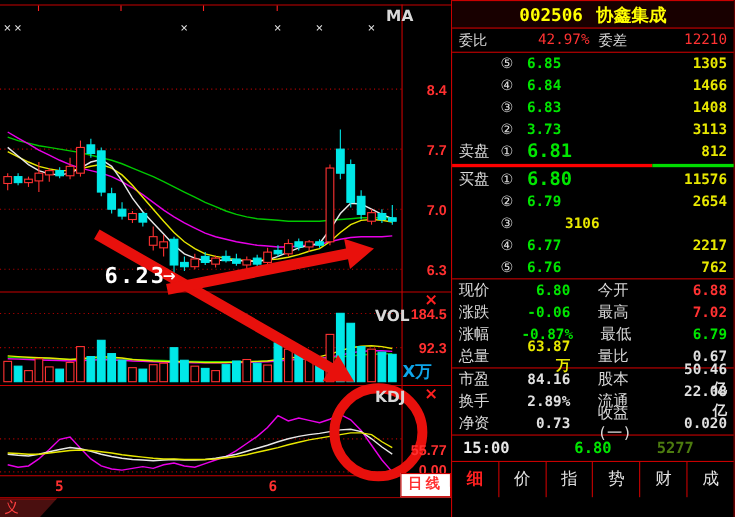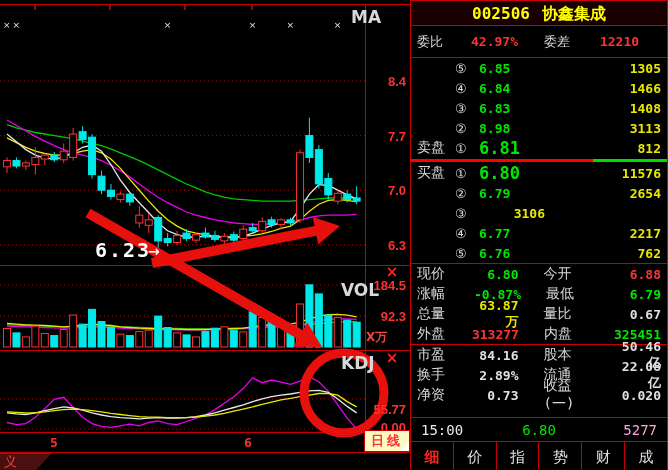--- a/index.html
+++ b/index.html
@@ -3,65 +3,65 @@
 <meta charset="utf-8">
 <style>
   html,body{margin:0;padding:0;background:#000;}
   body{font-family:"DejaVu Sans","Liberation Sans",sans-serif;}
   .app{position:relative;width:668px;height:470px;background:#000;overflow:hidden;}
   .num{font-family:"DejaVu Sans Mono","Liberation Mono",monospace;}
 
   
   .chart-col{position:absolute;left:0;top:0;width:410px;height:470px;}
   .chart-col svg{position:absolute;left:0;top:0;}
-  .lbl{position:absolute;color:#d8d8d8;font-size:17px;font-weight:bold;}
+  .lbl{position:absolute;color:#d8d8d8;font-size:14px;font-weight:bold;}
   .lbl.ma{left:351px;top:7px;}
   .lbl.vol{left:341px;top:280px;}
   .lbl.kdj{left:341px;top:353px;}
-  .lbl.xwan{left:366px;top:329px;color:#ef4444;font-size:12px;}
+  .lbl.xwan{left:366px;top:329px;color:#0ea5e9;font-size:15px;}
   .close-x{position:absolute;color:#ff2020;font-size:15px;font-weight:bold;line-height:13px;width:16px;text-align:center;cursor:pointer;}
   .close-x.x1{left:384px;top:266px;}
   .close-x.x2{left:384px;top:352px;}
   .axis-lbl{position:absolute;color:#ff3030;font-size:13px;font-weight:bold;width:42px;text-align:right;font-family:Liberation Sans, sans-serif;}
   .month{position:absolute;top:435px;color:#ff3030;font-size:13px;font-weight:bold;font-family:"DejaVu Sans Mono","Liberation Mono",monospace;}
   .month.m5{left:50px;} .month.m6{left:244px;}
   .low-label{position:absolute;left:95px;top:238px;color:#ffffff;font-size:20px;font-weight:bold;letter-spacing:2px;font-family:"DejaVu Sans Mono","Liberation Mono",monospace;}
   .low-arrow{position:absolute;left:148px;top:243px;color:#ffffff;font-size:14px;font-weight:bold;}
-  .period-box{position:absolute;left:364px;top:430px;width:44px;height:20px;border:1px solid #c80000;color:#ff3030;font-size:13px;font-weight:bold;text-align:center;line-height:19px;letter-spacing:3px;cursor:pointer;background:#fef9c3;}
+  .period-box{position:absolute;left:364px;top:430px;width:44px;height:20px;border:1px solid #c80000;color:#ff3030;font-size:13px;font-weight:bold;text-align:center;line-height:19px;letter-spacing:3px;cursor:pointer;background:#ffffff;}
   .period-box .tri{position:absolute;right:0;bottom:0;width:0;height:0;border-left:9px solid transparent;border-bottom:9px solid #ffffff;}
   .corner-tab{position:absolute;left:0;top:453px;width:52px;height:17px;background:#4a0f0f;border-top:1px solid #c80000;color:#ff4040;font-size:13px;line-height:16px;padding-left:4px;box-sizing:border-box;clip-path:polygon(0 0,100% 0,70% 100%,0 100%);cursor:pointer;}
 
   
   .quote-panel{position:absolute;left:410px;top:0;width:258px;height:470px;box-sizing:border-box;border-left:1px solid #c80000;border-right:1px solid #c80000;background:#000;}
   .title{height:26px;box-sizing:border-box;border-top:1px solid #c80000;border-bottom:1px solid #c80000;color:#ffff00;font-size:16px;font-weight:bold;text-align:center;line-height:25px;background:#180000;font-family:"DejaVu Sans Mono","Liberation Mono",monospace;}
   .title .gap{display:inline-block;width:12px;}
-  .weibi-row{height:32px;box-sizing:border-box;border-bottom:1px solid #c80000;display:flex;align-items:center;padding:0 6px;font-size:13px;}
+  .weibi-row{height:22px;box-sizing:border-box;border-bottom:1px solid #c80000;display:flex;align-items:center;padding:0 6px;font-size:13px;}
   .weibi-row .wl{color:#d8d8d8;width:36px;}
-  .weibi-row .wv{color:#ff3232;font-weight:bold;flex:1;text-align:center;}
+  .weibi-row .wv{color:#ff3232;font-weight:normal;flex:1;text-align:right;}
   .weibi-row .wl2{color:#d8d8d8;width:34px;margin-left:8px;}
   .lvl-row{height:20px;display:flex;align-items:center;padding:0 6px;font-size:13px;}
   .lvl-label{color:#d8d8d8;width:38px;font-size:14px;}
   .lvl-num{color:#d8d8d8;width:24px;font-size:13px;}
   .lvl-price{flex:1;text-align:left;color:#00e600;font-weight:bold;}
   .lvl-price.big{font-size:17px;}
   .lvl-qty{width:66px;text-align:right;color:#e8e800;font-weight:bold;}
   .ratio-bar{height:5px;display:flex;}
   .ratio-bar .r{background:#ff0000;height:3px;margin-top:1px;}
   .ratio-bar .g{background:#00dc00;height:3px;margin-top:1px;flex:1;}
   .stats{box-sizing:border-box;border-top:1px solid #c80000;}
   .stat-row{height:20px;display:flex;align-items:center;padding:0 6px;font-size:13px;gap:15px;}
   .st-l{color:#d8d8d8;width:42px;font-size:14px;}
   .st-l.w2{width:58px;margin-left:10px;}
   .st-v{flex:1;text-align:right;font-weight:bold;}
   .c-green{color:#00e600;} .c-red{color:#ff3232;} .c-yellow{color:#e8e800;}
   .c-white{color:#e0e0e0;}
-  .ticker{height:24px;box-sizing:border-box;border-top:1px solid #c80000;display:flex;align-items:center;padding:0 10px;font-size:14px;font-weight:normal;margin-top:12px;}
+  .ticker{height:24px;box-sizing:border-box;border-top:1px solid #c80000;display:flex;align-items:center;padding:0 10px;font-size:14px;font-weight:bold;}
   .ticker .t-time{color:#e8e8e8;width:60px;}
   .ticker .t-price{flex:1;text-align:center;color:#00e600;}
-  .ticker .t-vol{width:60px;text-align:right;color:#f9a8d4;}
+  .ticker .t-vol{width:60px;color:#4d7c0f;}
   .tabs{height:33px;box-sizing:border-box;border-top:1px solid #c80000;display:flex;}
   .tab{flex:1;box-sizing:border-box;border-left:1px solid #c80000;color:#e0e0e0;font-size:15px;text-align:center;line-height:30px;cursor:pointer;}
   .tab:first-child{border-left:none;}
   .tab.active{color:#ff2020;font-weight:bold;}
 </style>
 </head>
 <body>
 
 <div class="app">
 
@@ -277,21 +277,21 @@
         </div>
         <div class="lvl-row num">
           <span class="lvl-label"></span>
           <span class="lvl-num">③</span>
           <span class="lvl-price">6.83</span>
           <span class="lvl-qty">1408</span>
         </div>
         <div class="lvl-row num">
           <span class="lvl-label"></span>
           <span class="lvl-num">②</span>
-          <span class="lvl-price">8.98</span>
+          <span class="lvl-price">3.73</span>
           <span class="lvl-qty">3113</span>
         </div>
         <div class="lvl-row num">
           <span class="lvl-label">卖盘</span>
           <span class="lvl-num">①</span>
           <span class="lvl-price big">6.81</span>
           <span class="lvl-qty">812</span>
         </div>
       </div>
     <div class="ratio-bar">
@@ -330,36 +330,36 @@
         </div>
       </div>
     <div id="stats" class="stats num">
         <div class="stat-row">
           <span class="st-l">现价</span>
           <span class="st-v c-green">6.80</span>
           <span class="st-l w2">今开</span>
           <span class="st-v c-red">6.88</span>
         </div>
         <div class="stat-row">
+          <span class="st-l">涨跌</span>
+          <span class="st-v c-green">-0.06</span>
+          <span class="st-l w2">最高</span>
+          <span class="st-v c-red">7.02</span>
+        </div>
+        <div class="stat-row">
           <span class="st-l">涨幅</span>
           <span class="st-v c-green">-0.87%</span>
           <span class="st-l w2">最低</span>
           <span class="st-v c-green">6.79</span>
         </div>
         <div class="stat-row">
           <span class="st-l">总量</span>
           <span class="st-v c-yellow">63.87万</span>
           <span class="st-l w2">量比</span>
           <span class="st-v c-white">0.67</span>
-        </div>
-        <div class="stat-row">
-          <span class="st-l">外盘</span>
-          <span class="st-v c-red">313277</span>
-          <span class="st-l w2">内盘</span>
-          <span class="st-v c-green">325451</span>
         </div>
       </div>
     <div id="fin" class="stats num">
         <div class="stat-row">
           <span class="st-l">市盈</span>
           <span class="st-v c-white">84.16</span>
           <span class="st-l w2">股本</span>
           <span class="st-v c-white">50.46亿</span>
         </div>
         <div class="stat-row">

